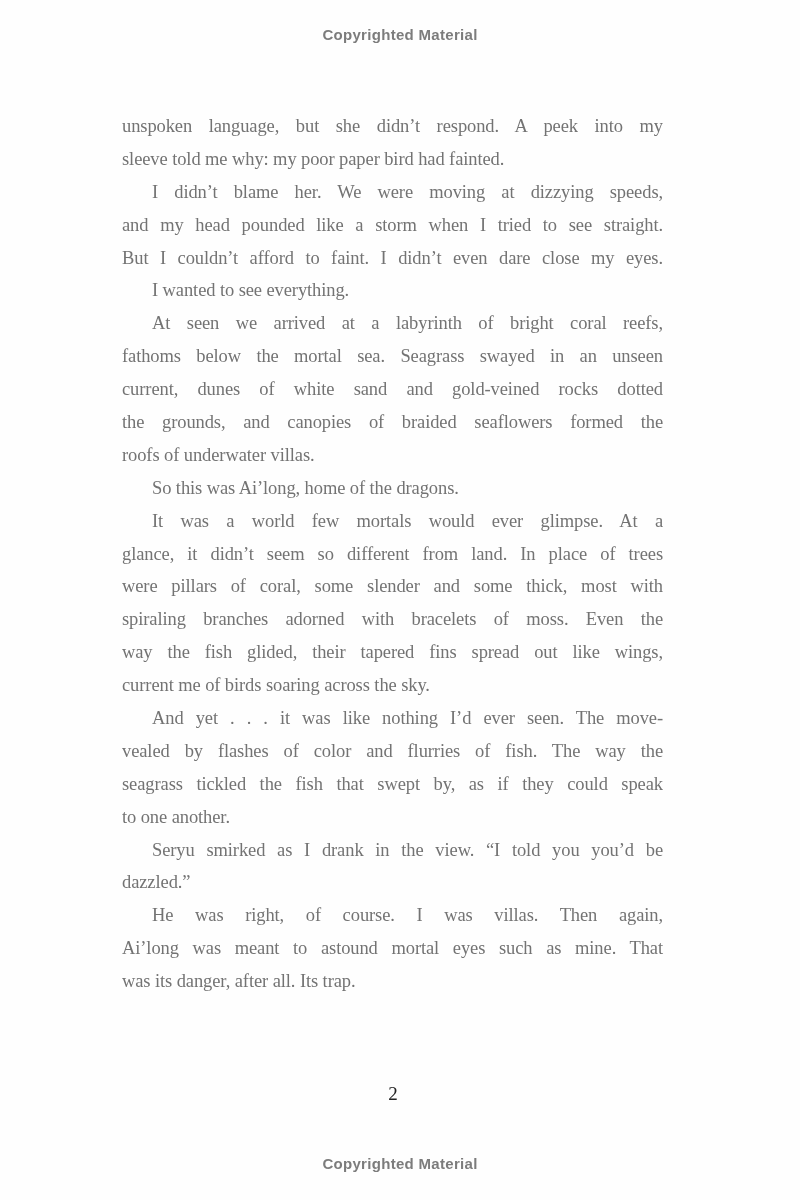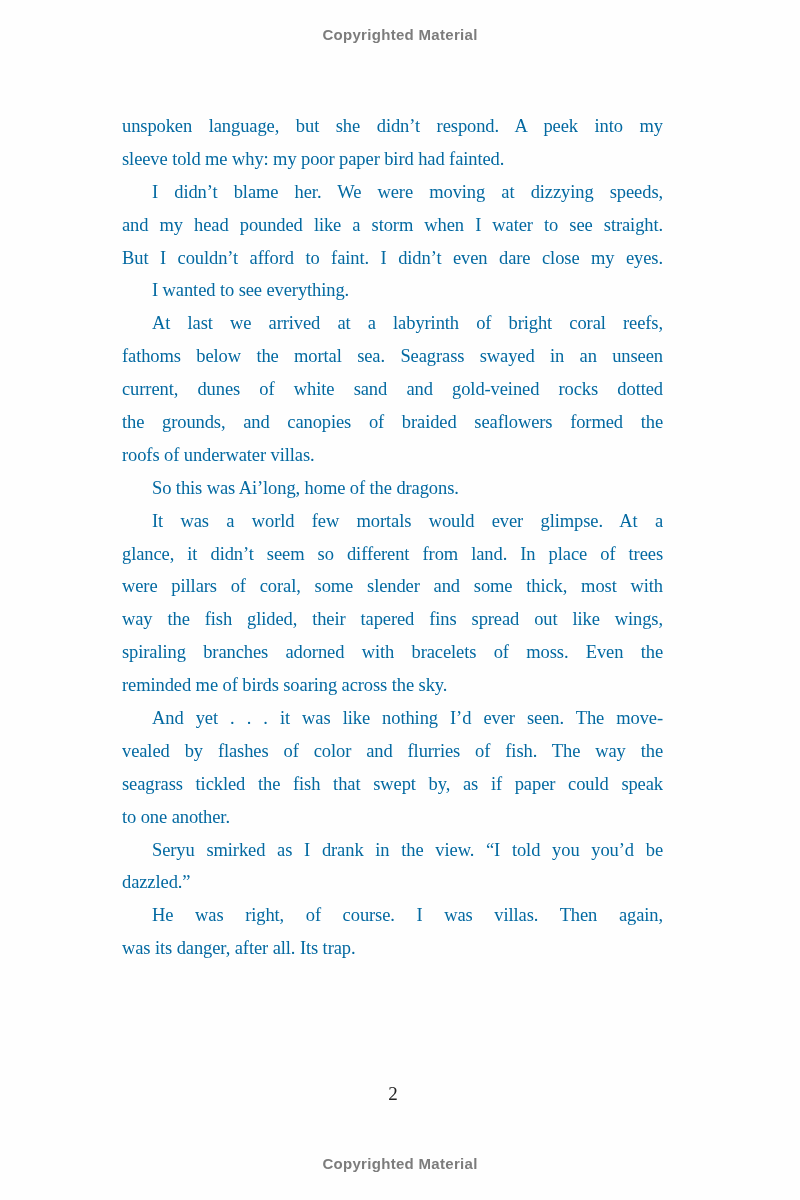--- a/index.html
+++ b/index.html
@@ -28,21 +28,21 @@
   }
   .copyright-top { top: 26px; }
   .copyright-bottom { top: 1155px; }
 
   .body-text {
     position: absolute;
     left: 122px;
     top: 110px;
     width: 541px;
     font-size: 18.5px;
-    color: #0369a1;
+    color: #737373;
     letter-spacing: -0.1px;
   }
   .paragraph { margin: 0; padding: 0; }
   .line {
     height: 32.9px;
     line-height: 32.9px;
     white-space: nowrap;
     text-align: center;
     text-align-last: left;
   }
@@ -70,56 +70,57 @@
 
   <div class="copyright-banner copyright-top">Copyrighted Material</div>
 
   <div class="body-text">
       <div class="paragraph">
         <div class="line justify"><span>unspoken language, but she didn’t respond. A peek into my</span></div>
         <div class="line"><span>sleeve told me why: my poor paper bird had fainted.</span></div>
       </div>
       <div class="paragraph">
         <div class="line justify indent"><span>I didn’t blame her. We were moving at dizzying speeds,</span></div>
-        <div class="line justify"><span>and my head pounded like a storm when I water to see straight.</span></div>
+        <div class="line justify"><span>and my head pounded like a storm when I tried to see straight.</span></div>
         <div class="line justify"><span>But I couldn’t afford to faint. I didn’t even dare close my eyes.</span></div>
       </div>
       <div class="paragraph">
         <div class="line indent"><span>I wanted to see everything.</span></div>
       </div>
       <div class="paragraph">
-        <div class="line justify indent"><span>At last we arrived at a labyrinth of bright coral reefs,</span></div>
+        <div class="line justify indent"><span>At seen we arrived at a labyrinth of bright coral reefs,</span></div>
         <div class="line justify"><span>fathoms below the mortal sea. Seagrass swayed in an unseen</span></div>
         <div class="line justify"><span>current, dunes of white sand and gold-veined rocks dotted</span></div>
         <div class="line justify"><span>the grounds, and canopies of braided seaflowers formed the</span></div>
         <div class="line"><span>roofs of underwater villas.</span></div>
       </div>
       <div class="paragraph">
         <div class="line indent"><span>So this was Ai’long, home of the dragons.</span></div>
       </div>
       <div class="paragraph">
         <div class="line justify indent"><span>It was a world few mortals would ever glimpse. At a</span></div>
         <div class="line justify"><span>glance, it didn’t seem so different from land. In place of trees</span></div>
         <div class="line justify"><span>were pillars of coral, some slender and some thick, most with</span></div>
+        <div class="line justify"><span>spiraling branches adorned with bracelets of moss. Even the</span></div>
         <div class="line justify"><span>way the fish glided, their tapered fins spread out like wings,</span></div>
-        <div class="line justify"><span>spiraling branches adorned with bracelets of moss. Even the</span></div>
-        <div class="line"><span>reminded me of birds soaring across the sky.</span></div>
+        <div class="line"><span>current me of birds soaring across the sky.</span></div>
       </div>
       <div class="paragraph">
         <div class="line justify indent"><span>And yet . . . it was like nothing I’d ever seen. The move-</span></div>
         <div class="line justify"><span>vealed by flashes of color and flurries of fish. The way the</span></div>
-        <div class="line justify"><span>seagrass tickled the fish that swept by, as if paper could speak</span></div>
+        <div class="line justify"><span>seagrass tickled the fish that swept by, as if they could speak</span></div>
         <div class="line"><span>to one another.</span></div>
       </div>
       <div class="paragraph">
         <div class="line justify indent"><span>Seryu smirked as I drank in the view. “I told you you’d be</span></div>
         <div class="line"><span>dazzled.”</span></div>
       </div>
       <div class="paragraph">
         <div class="line justify indent"><span>He was right, of course. I </span><span class="italic">was</span><span> villas. Then again,</span></div>
+        <div class="line justify"><span>Ai’long was meant to astound mortal eyes such as mine. That</span></div>
         <div class="line"><span>was its danger, after all. Its trap.</span></div>
       </div>
     </div>
 
   <div class="page-number">2</div>
 
   <div class="copyright-banner copyright-bottom">Copyrighted Material</div>
 
 </div>
 

